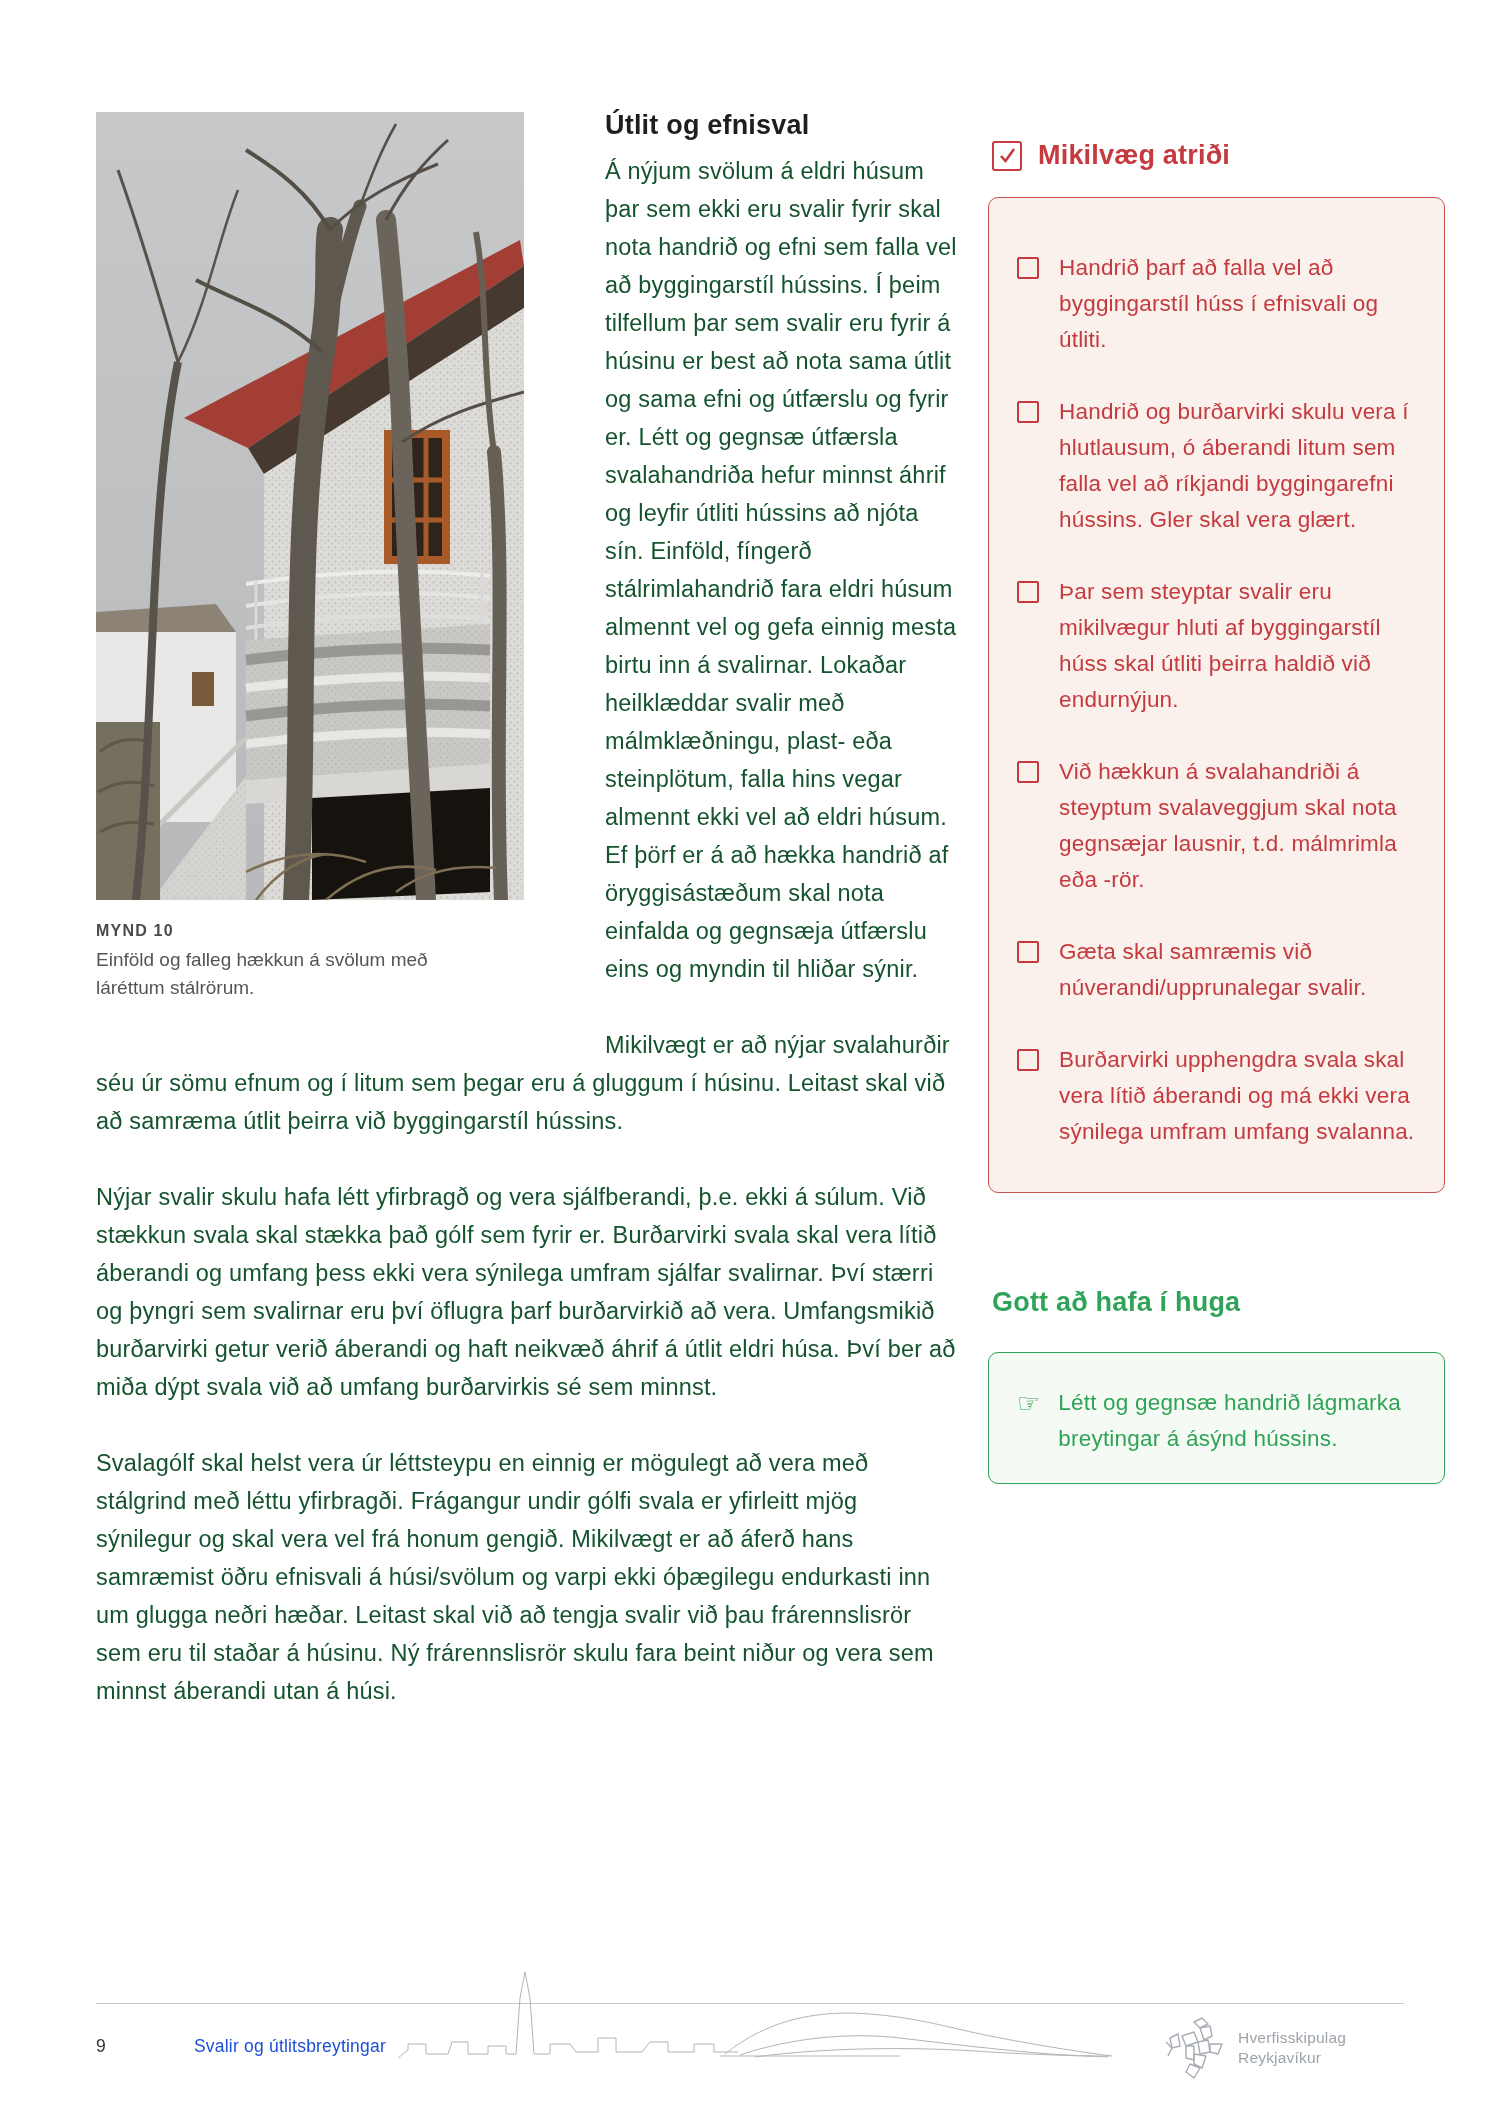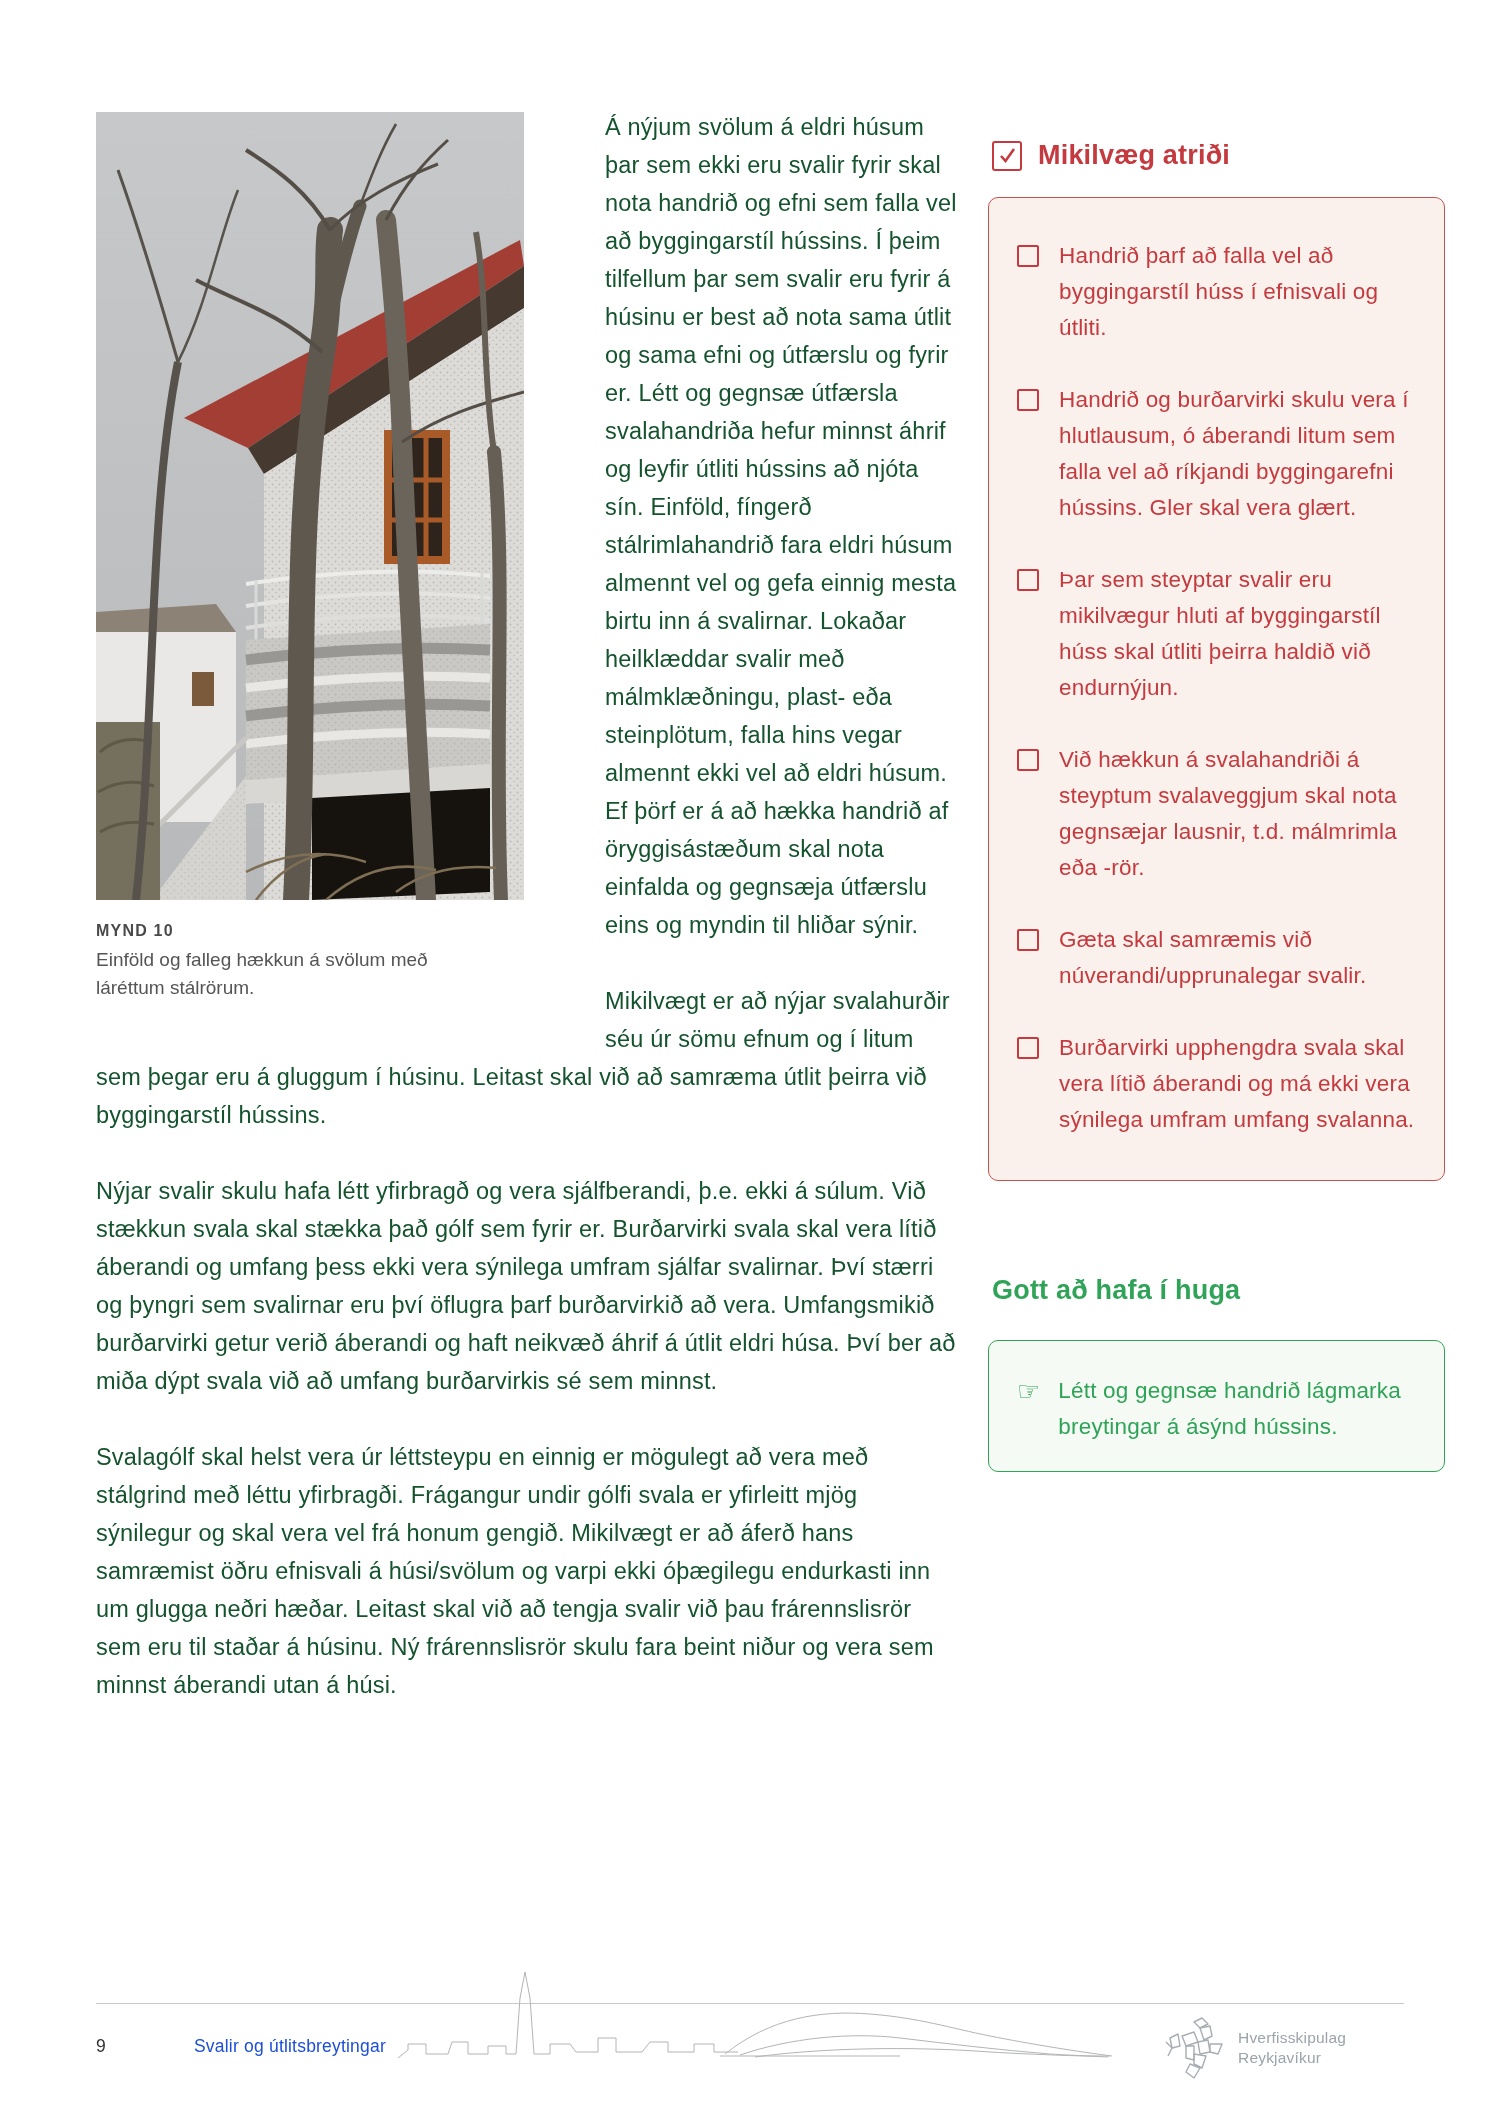--- a/index.html
+++ b/index.html
@@ -32,21 +32,21 @@
   .sidebar{position:absolute;left:988px;top:140px;width:457px;}
   .sb-header{display:flex;align-items:center;gap:16px;margin:0 0 26px 4px;}
   .checkedbox{
     width:26px;height:26px;border:2.5px solid #C43A3E;border-radius:3px;
     display:inline-flex;align-items:center;justify-content:center;flex-shrink:0;
   }
   .checkedbox svg{width:20px;height:20px;}
   .sb-title{font-size:27px;font-weight:700;color:#C43A3E;letter-spacing:.2px;}
   .redbox{
     border:1.5px solid #C8524E;border-radius:10px;background:#FAF0EC;
-    padding:40px 28px 6px 28px;
+    padding:52px 28px 6px 28px;
   }
   .sb-item{display:flex;gap:20px;margin-bottom:36px;}
   .sb-item .box{
     width:18px;height:18px;border:2px solid #C43A3E;border-radius:2px;
     margin-top:7px;flex-shrink:0;background:transparent;
   }
   .sb-item .txt{font-size:22.5px;line-height:36px;color:#C43A3E;letter-spacing:.2px;}
   .greenhead{
     font-size:27px;font-weight:700;color:#2FA357;letter-spacing:.2px;
     margin:94px 0 34px 4px;
@@ -148,20 +148,21 @@
       <path d="M398,340 C386,260 392,190 380,120" stroke="#665F55" stroke-width="6" fill="none"></path>
 
       <path d="M150,760 q60,-30 120,-10 M230,788 q50,-44 110,-30 M300,780 q40,-30 100,-24 M160,788 q30,-40 70,-46" stroke="#7E6E53" stroke-width="2.5" fill="none"></path>
     </svg>
     <figcaption class="caption">
       <div class="caption-label">MYND 10</div>
       <div class="caption-text">Einföld og falleg hækkun á svölum með láréttum stálrörum.</div>
     </figcaption>
   </figure>
 
+  <h1>Útlit og efnisval</h1>
   <p>Á nýjum svölum á eldri húsum þar sem ekki eru svalir fyrir skal nota handrið og efni sem falla vel að byggingarstíl hússins. Í þeim tilfellum þar sem svalir eru fyrir á húsinu er best að nota sama útlit og sama efni og útfærslu og fyrir er. Létt og gegnsæ útfærsla svalahandriða hefur minnst áhrif og leyfir útliti hússins að njóta sín. Einföld, fíngerð stálrimlahandrið fara eldri húsum almennt vel og gefa einnig mesta birtu inn á svalirnar. Lokaðar heilklæddar svalir með málmklæðningu, plast- eða steinplötum, falla hins vegar almennt ekki vel að eldri húsum. Ef þörf er á að hækka handrið af öryggisástæðum skal nota einfalda og gegnsæja útfærslu eins og myndin til hliðar sýnir.</p>
   <p>Mikilvægt er að nýjar svalahurðir séu úr sömu efnum og í litum sem þegar eru á gluggum í húsinu. Leitast skal við að samræma útlit þeirra við byggingarstíl hússins.</p>
   <p>Nýjar svalir skulu hafa létt yfirbragð og vera sjálfberandi, þ.e. ekki á súlum. Við stækkun svala skal stækka það gólf sem fyrir er. Burðarvirki svala skal vera lítið áberandi og umfang þess ekki vera sýnilega umfram sjálfar svalirnar. Því stærri og þyngri sem svalirnar eru því öflugra þarf burðarvirkið að vera. Umfangsmikið burðarvirki getur verið áberandi og haft neikvæð áhrif á útlit eldri húsa. Því ber að miða dýpt svala við að umfang burðarvirkis sé sem minnst.</p>
   <p>Svalagólf skal helst vera úr léttsteypu en einnig er mögulegt að vera með stálgrind með léttu yfirbragði. Frágangur undir gólfi svala er yfirleitt mjög sýnilegur og skal vera vel frá honum gengið. Mikilvægt er að áferð hans samræmist öðru efnisvali á húsi/svölum og varpi ekki óþægilegu endurkasti inn um glugga neðri hæðar. Leitast skal við að tengja svalir við þau frárennslisrör sem eru til staðar á húsinu. Ný frárennslisrör skulu fara beint niður og vera sem minnst áberandi utan á húsi.</p>
 </div>
 
 <div class="sidebar">
 
   <div class="sb-header">
     <span class="checkedbox">

